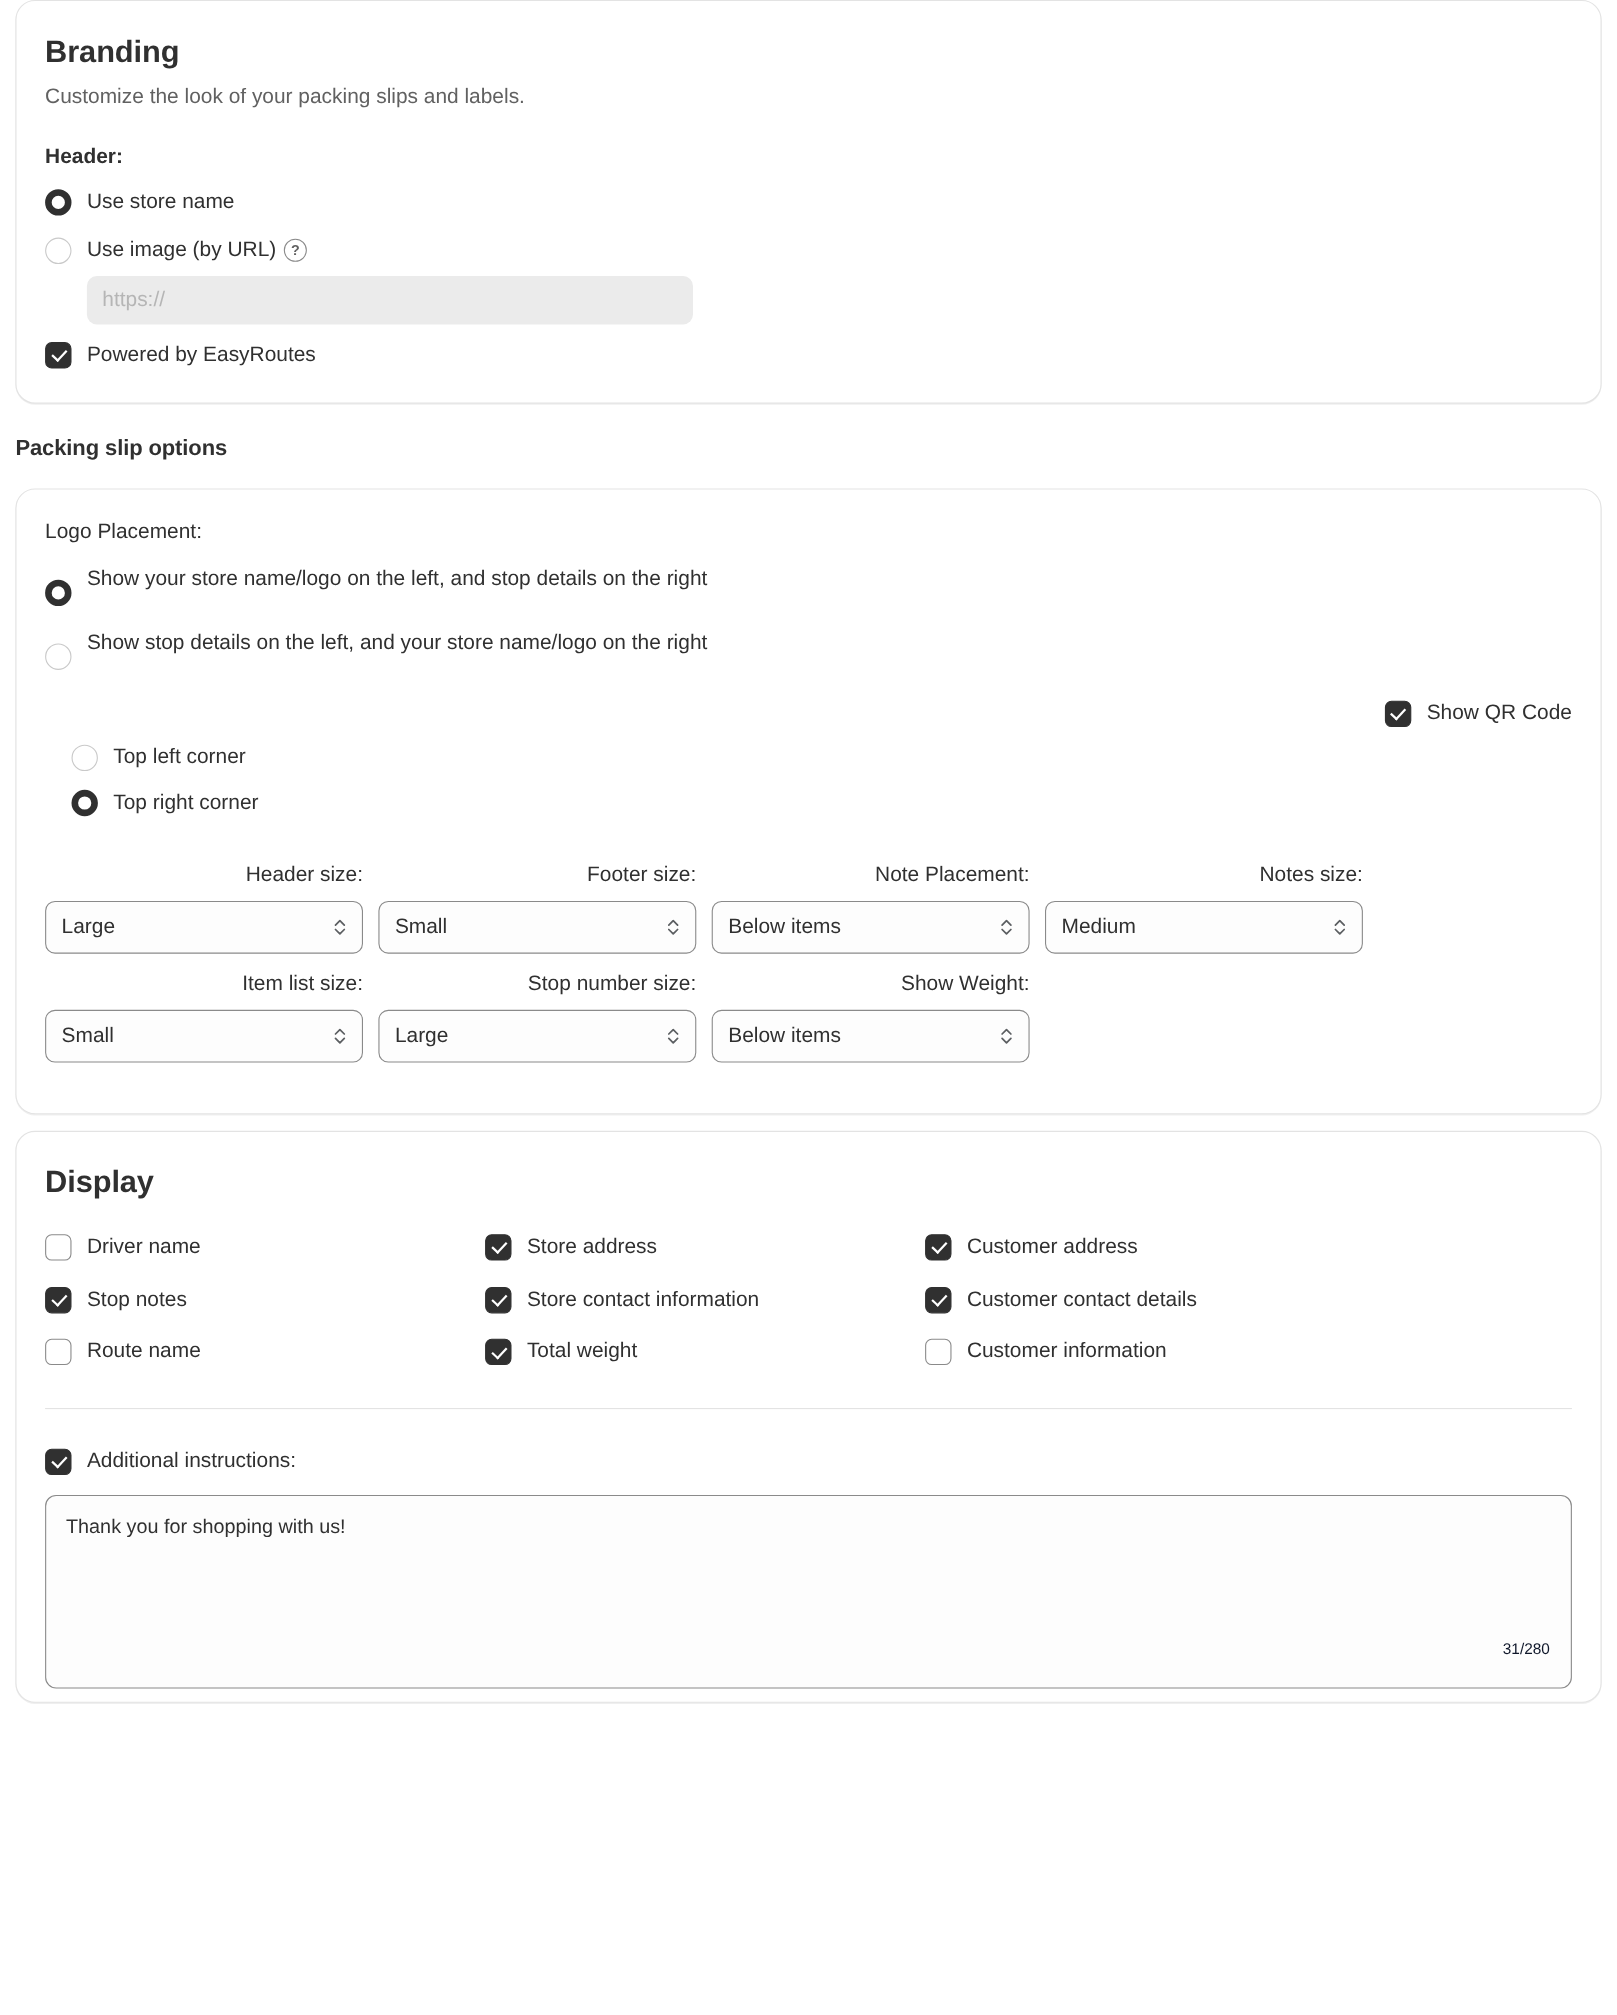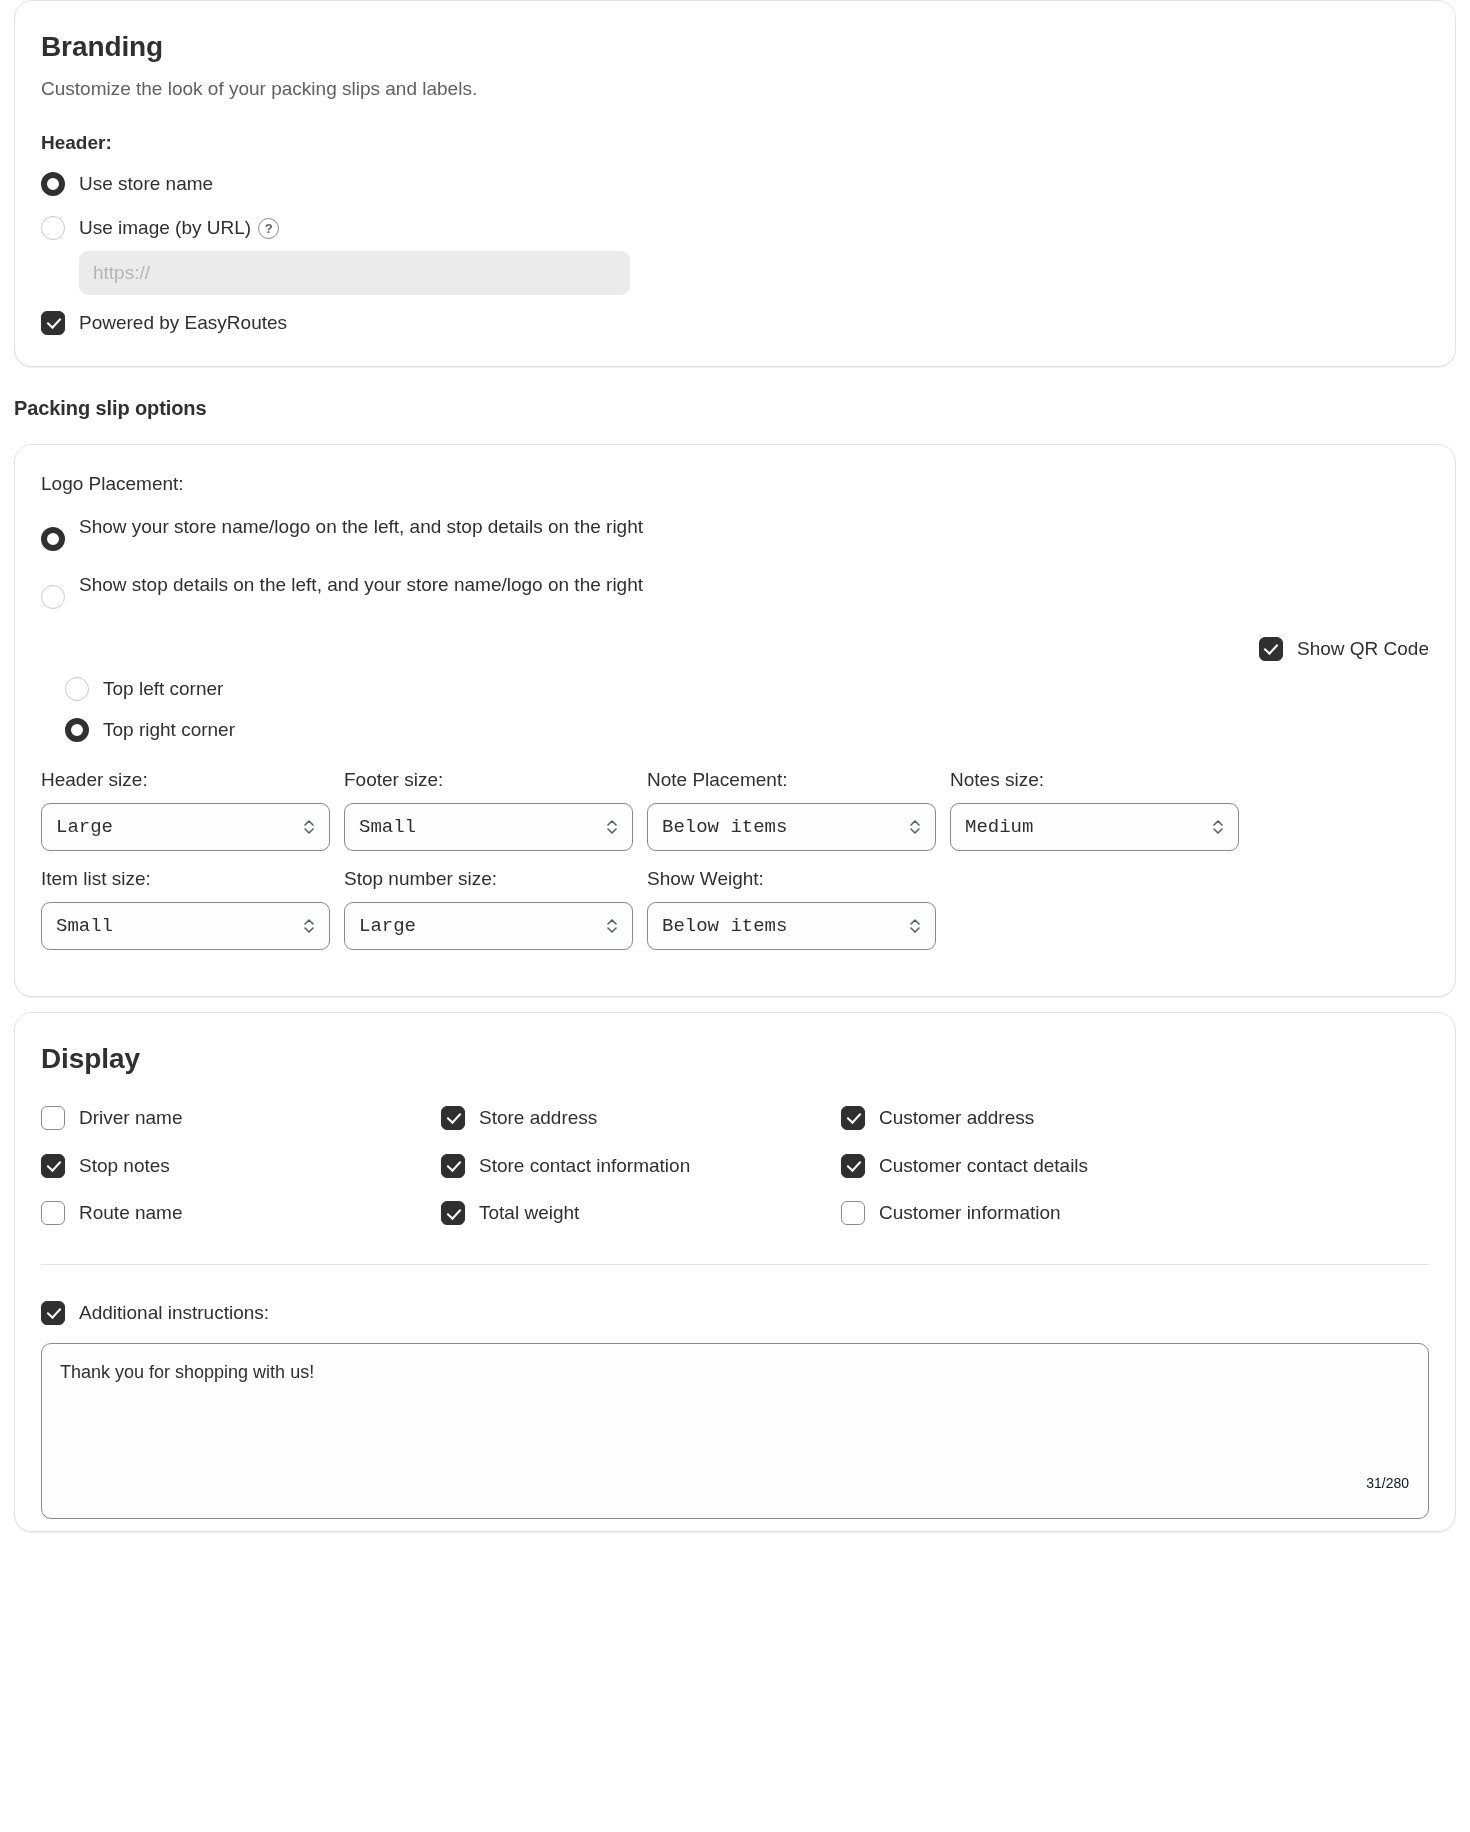--- a/index.html
+++ b/index.html
@@ -172,21 +172,22 @@
     margin-top: 14px;
   }
   .subgroup .choice { margin-bottom: 14px; }
   .subgroup .choice .label { font-size: 19px; }
 
   
   .select-grid {
     display: flex;
     flex-wrap: wrap;
     gap: 0px 14px;
-    margin-top: 26px;
+    margin-top: 42px;
+    text-align: right;
   }
   .select-field {
     width: 289px;
     margin-bottom: 16px;
   }
   .select-field .sel-label {
     font-size: 19px;
     color: #303030;
     margin-bottom: 10px;
     line-height: 1.3;
@@ -194,21 +195,20 @@
   .select-box {
     position: relative;
     height: 48px;
     background: #fdfdfd;
     border: 1.3px solid #8a8a8a;
     border-radius: 9px;
     display: flex;
     align-items: center;
     padding: 16px 14px;
     cursor: pointer;
-    font-family: Liberation Mono, monospace;
   }
   .select-box .sel-value {
     font-size: 19px;
     color: #303030;
   }
   .select-box .caret {
     position: absolute;
     right: 13px;
     top: 50%;
     transform: translateY(-50%);

